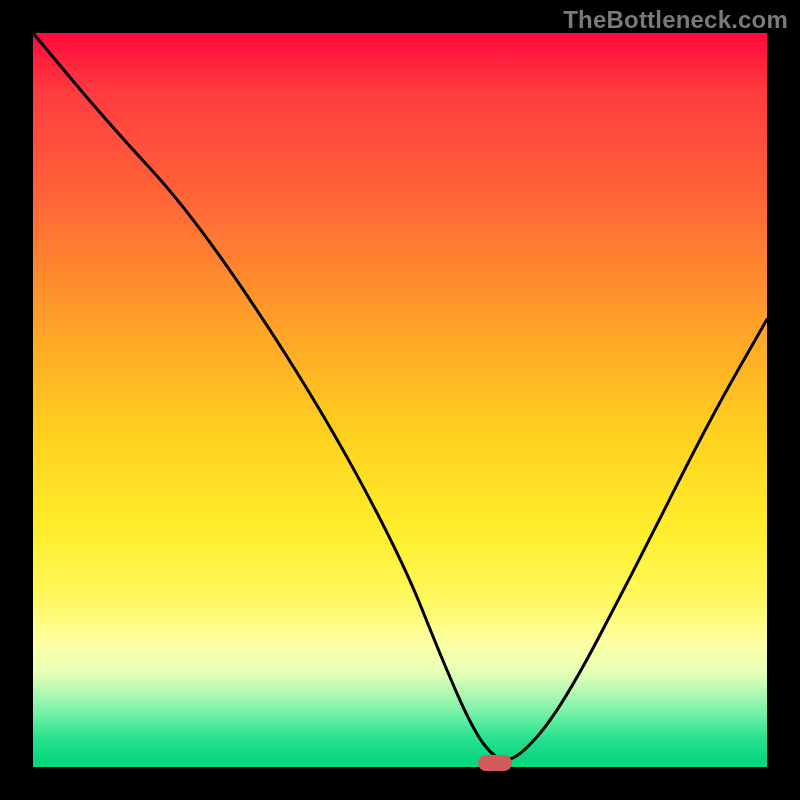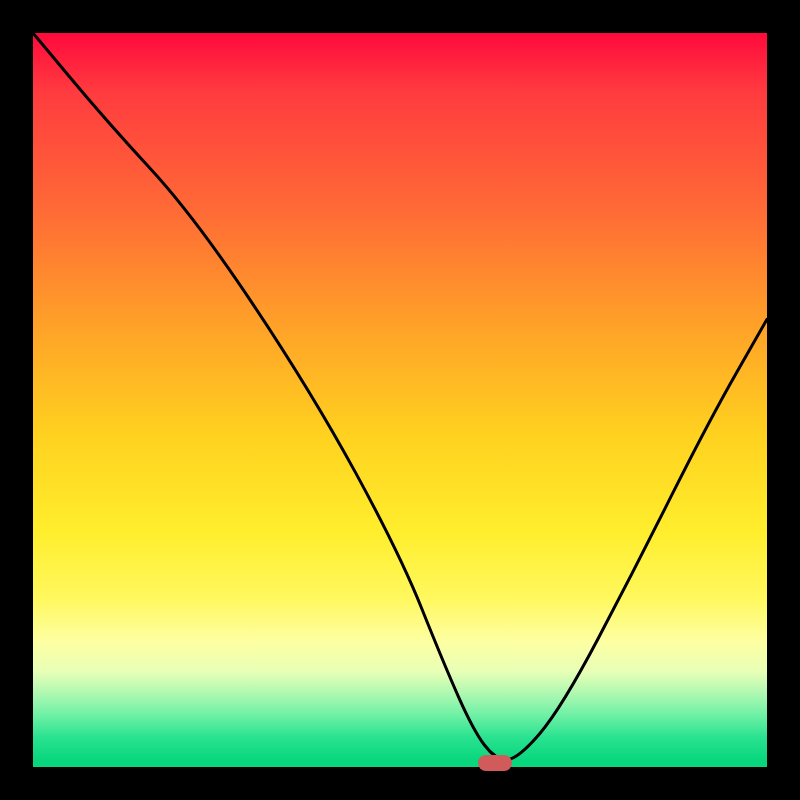--- a/index.html
+++ b/index.html
@@ -66,20 +66,21 @@
     height: 16px;
     background: #d15a5a;
     border-radius: 8px;
   }
 </style>
 </head>
 <body>
 
 <div class="frame">
 
+  <div class="watermark">TheBottleneck.com</div>
 
   <div class="plot-area">
 
     <svg class="curve" viewBox="0 0 734 734" preserveAspectRatio="none">
 
       <path id="curve-path" fill="none" stroke="#000000" stroke-width="3" stroke-linecap="round" stroke-linejoin="round" d="M 0 0 Q 0 0 36.7 44.04000000000002 Q 73.4 88.08000000000004 117.44 135.79000000000002 Q 161.48 183.5 220.2 271.58 Q 278.92 359.65999999999997 322.96000000000004 440.4 Q 367 521.14 389.02 576.19 Q 411.04 631.24 425.72 664.27 Q 440.4 697.3 451.40999999999997 711.98 Q 462.42 726.66 473.43 726.66 Q 484.44 726.66 506.46000000000004 700.97 Q 528.48 675.28 565.1800000000001 605.55 Q 601.88 535.8199999999999 638.5799999999999 462.41999999999996 Q 675.28 389.02000000000004 704.64 337.64 T 734 286.26"></path>
     </svg>
 
     <div class="marker" id="opt-marker" style="left: 445.42px; top: 722.33px; background: rgb(209, 90, 90);"></div>
 

